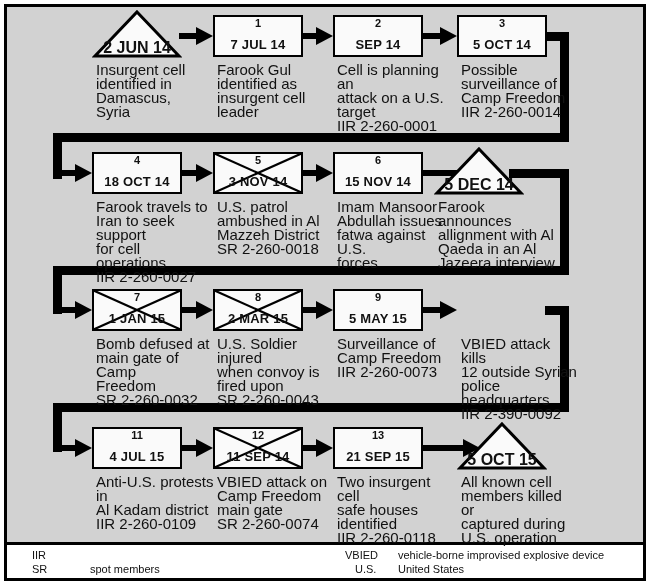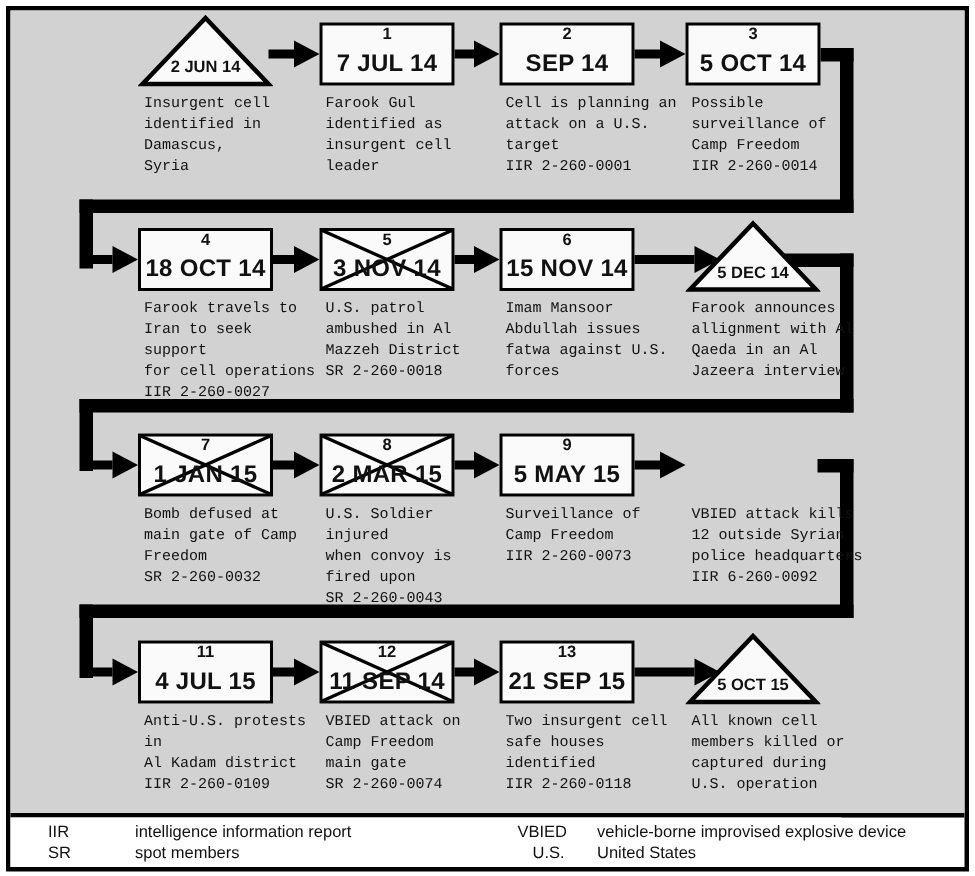--- a/index.html
+++ b/index.html
@@ -11,30 +11,30 @@
            border-bottom:3px solid var(--line,#000);}
   .legendbar{position:relative;width:554px;height:33px;background:var(--legend_bg,#fff);}
 
   
   .cell{position:absolute;z-index:2;width:120px;}
   .box{position:relative;width:90px;height:42px;background:var(--node_fill,#fafafa);
        border:2.5px solid var(--line,#000);box-sizing:border-box;}
   .num{position:absolute;top:0;left:0;width:100%;text-align:center;
        font-weight:bold;font-size:11px;line-height:13px;}
   .date{position:absolute;bottom:3px;left:0;width:100%;text-align:center;
-        font-weight:bold;font-size:16px;letter-spacing:.2px;}
+        font-weight:bold;font-size:13px;letter-spacing:.2px;}
   .xmark{display:none;position:absolute;left:-2.5px;top:-2.5px;width:90px;height:42px;}
   .box.crossed .xmark{display:block;}
   .xmark line{stroke:var(--line,#000);stroke-width:2.2;}
   .tri-svg{display:block;width:90px;height:50px;}
   .tri-svg polygon{fill:var(--node_fill,#fafafa);stroke:var(--line,#000);stroke-width:3;}
   .tri-date{position:absolute;top:30px;left:0;width:90px;text-align:center;
-            font-weight:bold;font-size:11px;}
-  .desc{position:absolute;left:4px;top:48px;width:118px;font-size:10px;
-        line-height:14px;white-space:pre-line;font-family:Liberation Mono, monospace;}
+            font-weight:bold;font-size:16px;}
+  .desc{position:absolute;left:4px;top:48px;width:118px;font-size:15px;
+        line-height:14px;white-space:pre-line;}
   .tri-cell .desc{top:54px;}
 
   
   .conn{position:absolute;background:var(--line,#000);z-index:1;}
   .arrow{position:absolute;height:6px;background:var(--line,#000);z-index:1;}
   .arrow::after{content:"";position:absolute;right:-17px;top:-6px;width:0;height:0;
         border-left:17px solid var(--line,#000);
         border-top:9px solid transparent;border-bottom:9px solid transparent;}
 
   
@@ -120,21 +120,21 @@
       <div class="box">
 
         <div class="num">6</div>
         <div class="date">15 NOV 14</div>
       </div>
       <div class="desc">Imam Mansoor
 Abdullah issues
 fatwa against U.S.
 forces</div>
     </div>
-    <div class="cell tri-cell" style="left:450px;top:139px">
+    <div class="cell tri-cell" style="left:427px;top:139px">
       <svg class="tri-svg" viewBox="0 0 90 50">
             <polygon points="45,3 87,47 3,47"></polygon>
           </svg>
       <div class="tri-date">5 DEC 14</div>
       <div class="desc">Farook announces
 allignment with Al
 Qaeda in an Al
 Jazeera interview</div>
     </div>
 
@@ -173,21 +173,21 @@
         <div class="date">5 MAY 15</div>
       </div>
       <div class="desc">Surveillance of
 Camp Freedom
 IIR 2-260-0073</div>
     </div>
     <div class="cell" style="left:450px;top:282px">
       <div class="desc">VBIED attack kills
 12 outside Syrian
 police headquarters
-IIR 6-260-0092</div>
+IIR 2-390-0092</div>
     </div>
 
     <div class="cell" style="left:85px;top:420px">
       <div class="box">
 
         <div class="num">11</div>
         <div class="date">4 JUL 15</div>
       </div>
       <div class="desc">Anti-U.S. protests in
 Al Kadam district
@@ -257,21 +257,20 @@
     <div class="conn" style="left:538px;top:299px;width:24px;height:9px"></div>
     <div class="conn" style="left:553px;top:299px;width:9px;height:106px"></div>
     <div class="conn" style="left:46px;top:396px;width:516px;height:9px"></div>
     <div class="conn" style="left:46px;top:396px;width:9px;height:49px"></div>
     <div class="arrow" style="left:50px;top:438px;width:18px"></div>
 
   </div>
 
   <div class="legendbar">
     <div class="lg" style="left:25px;top:4px">IIR</div>
-    <div class="lg" style="left:83px;top:4px">intelligence information report</div>
     <div class="lg" style="left:25px;top:18px">SR</div>
     <div class="lg" style="left:83px;top:18px">spot members</div>
     <div class="lg" style="left:338px;top:4px">VBIED</div>
     <div class="lg" style="left:391px;top:4px">vehicle-borne improvised explosive device</div>
     <div class="lg" style="left:348px;top:18px">U.S.</div>
     <div class="lg" style="left:391px;top:18px">United States</div>
   </div>
  </div>
 </div>
 

